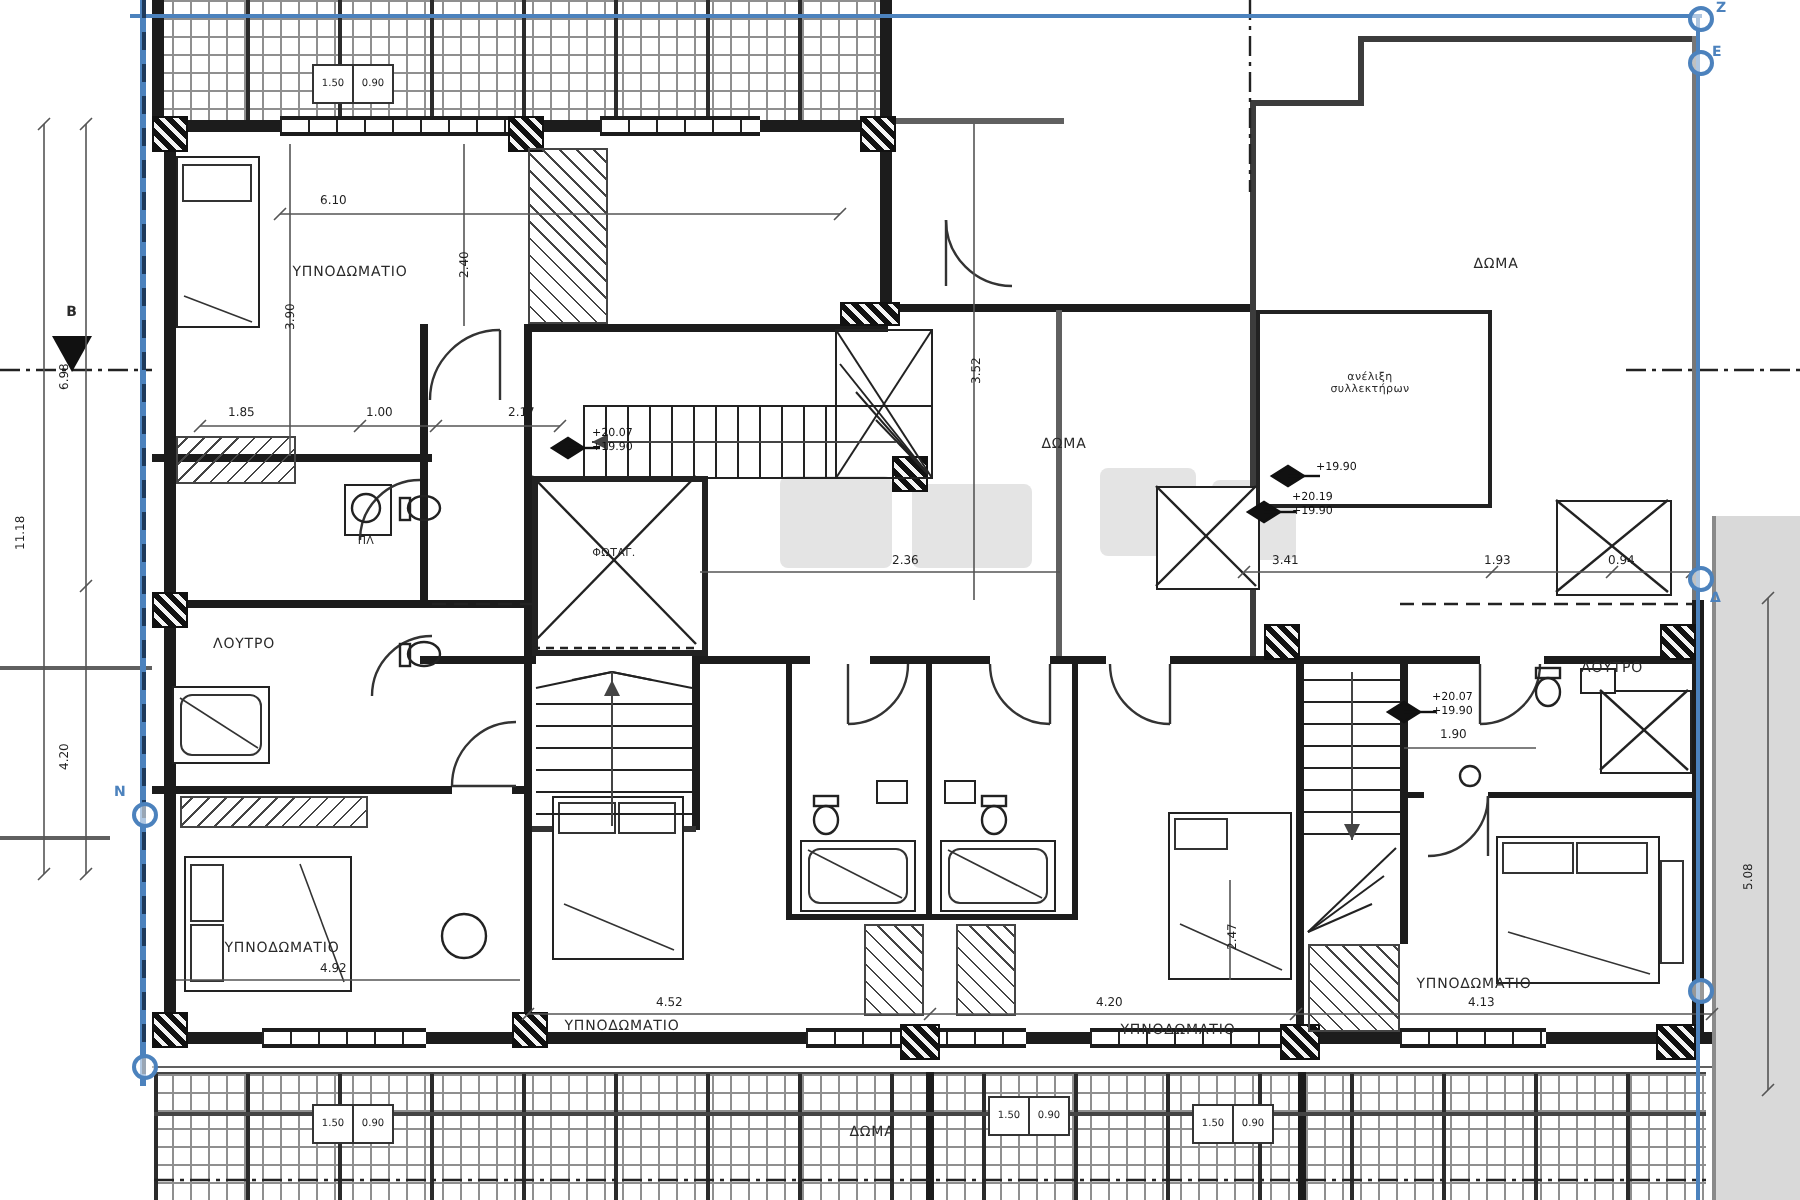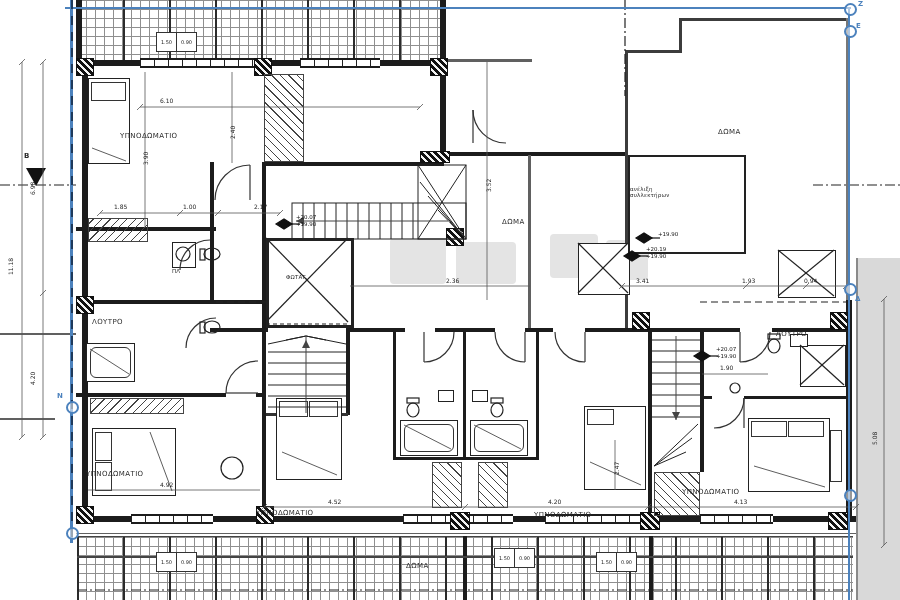--- a/index.html
+++ b/index.html
@@ -20,21 +20,21 @@
   .window{position:absolute;height:6px;background:
        repeating-linear-gradient(90deg,#222 0 1px,#fff 1px 14px);
        border-top:2px solid #1c1c1c;border-bottom:2px solid #1c1c1c;}
   .fur{position:absolute;border:1.4px solid #222;background:#fff;}
   .furin{position:absolute;border:1px solid #333;background:#fff;}
   .hangv{position:absolute;border:1px solid #444;background:
        repeating-linear-gradient(45deg,transparent 0 5px,#444 5px 6px);}
   .hangh{position:absolute;border:1px solid #444;background:
        repeating-linear-gradient(-45deg,transparent 0 5px,#444 5px 6px);}
   .roomlbl{position:absolute;font-size:7px;color:#2a2a2a;letter-spacing:.4px;
-       white-space:nowrap;}
+       text-align:center;white-space:nowrap;}
   .small{font-size:5.5px;letter-spacing:.2px;}
   .dim{position:absolute;font-size:6px;color:#1f1f1f;white-space:nowrap;}
   .dim.rot{transform:rotate(-90deg);transform-origin:left bottom;}
   .elev{position:absolute;font-size:5.5px;color:#111;line-height:7px;white-space:nowrap;}
   .blueline{position:absolute;background:#4c82bd;}
   .bluedash{position:absolute;width:2px;background:
        repeating-linear-gradient(180deg,#1e3a5c 0 9px,transparent 9px 16px);}
   .bcirc{position:absolute;width:9px;height:9px;border:2px solid #4c82bd;
        border-radius:50%;background:rgba(255,255,255,.55);}
   .blet{position:absolute;font-size:7px;color:#4c82bd;font-weight:bold;}

